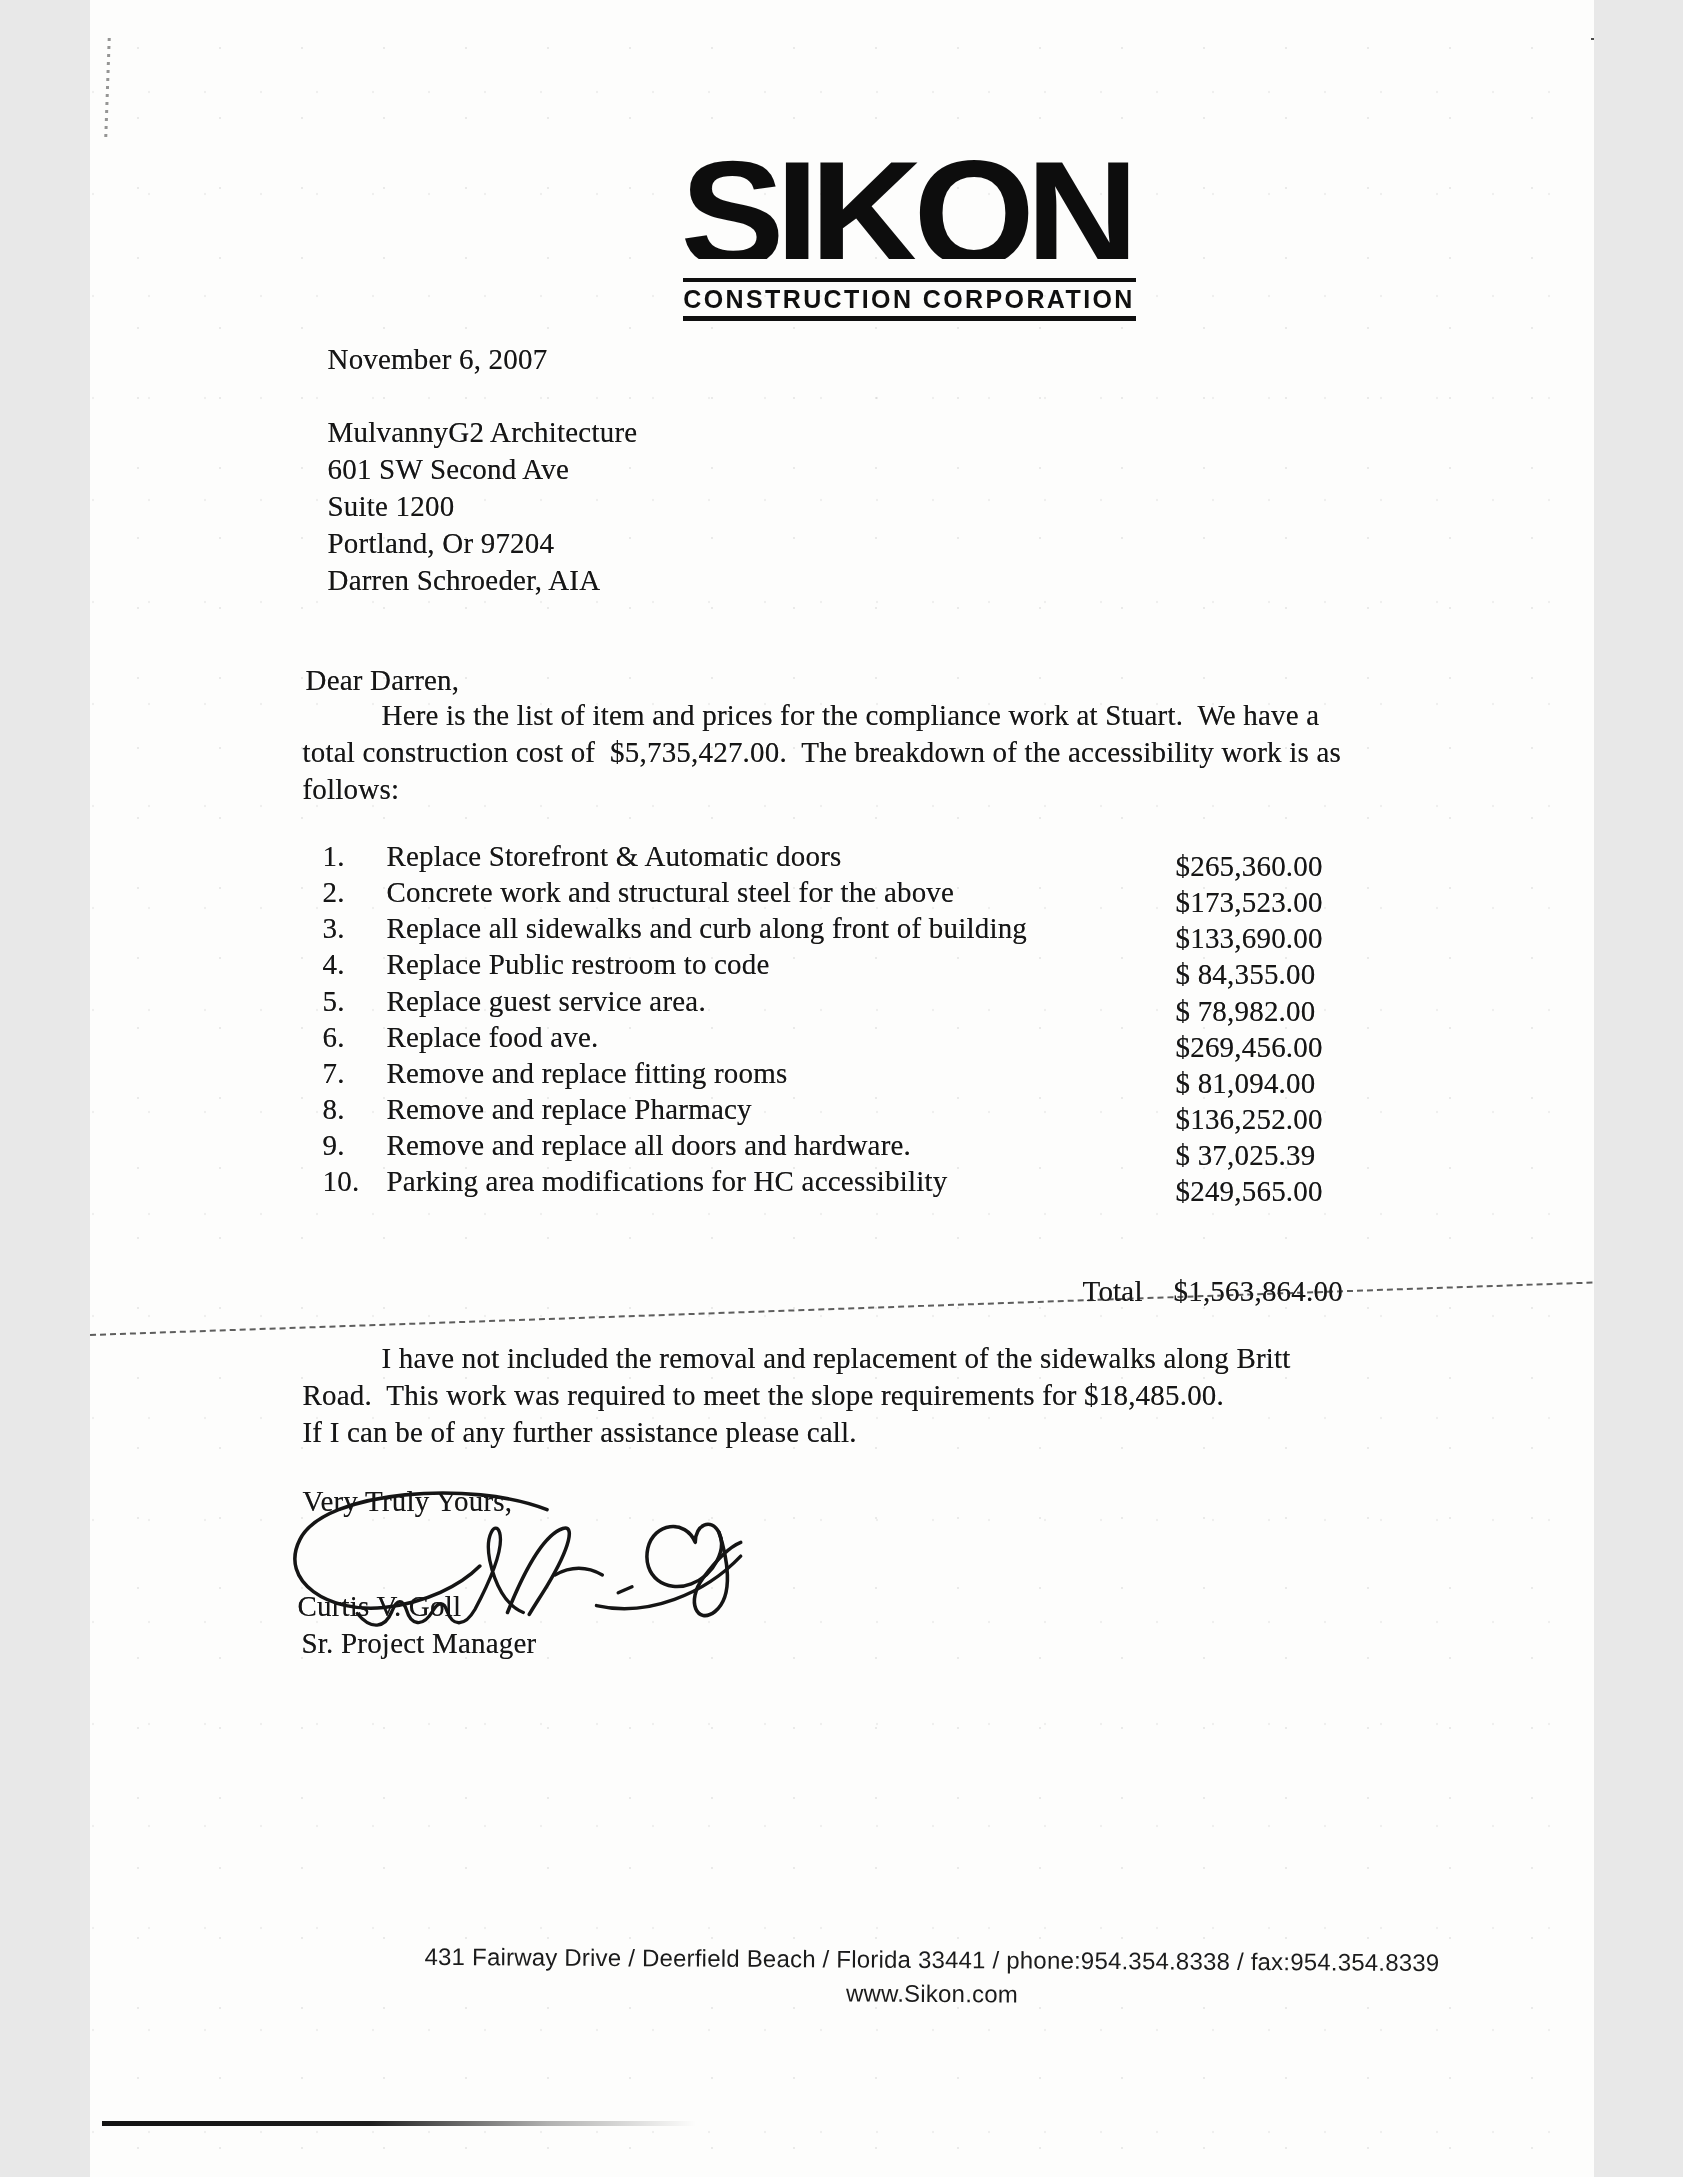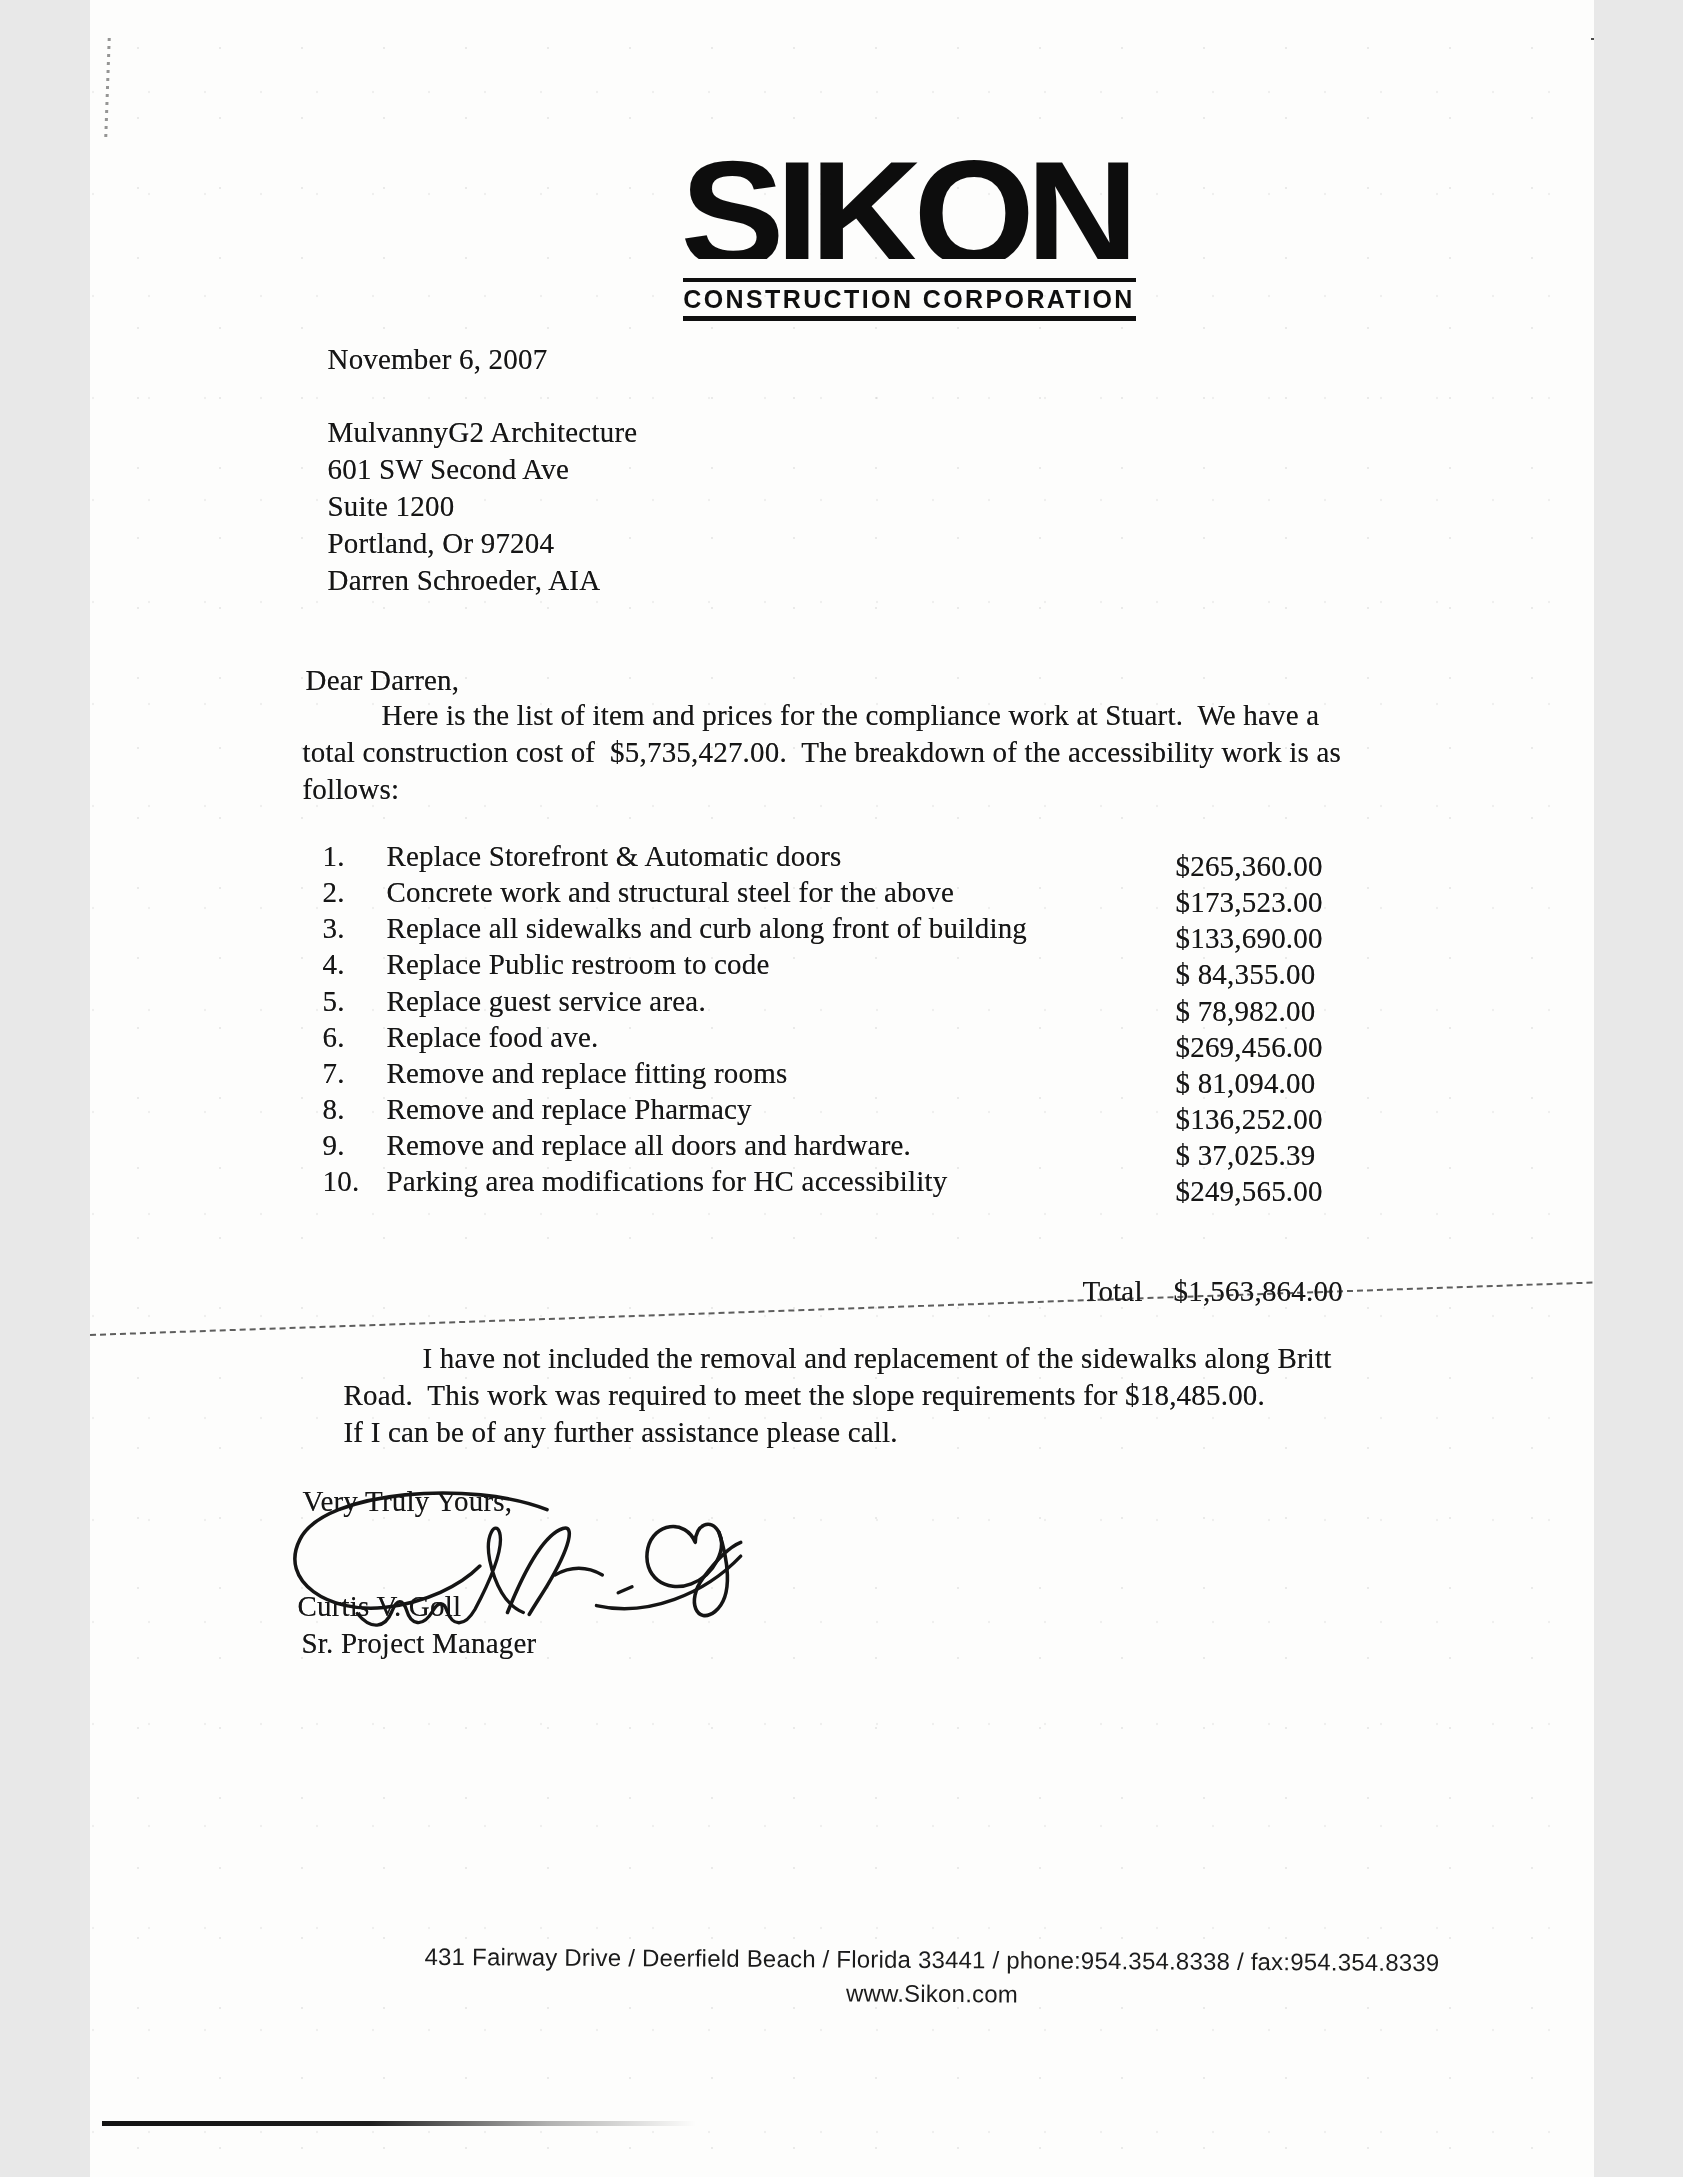--- a/index.html
+++ b/index.html
@@ -161,21 +161,21 @@
         <span class="item-desc">Parking area modifications for HC accessibility</span>
         <span class="item-price">$249,565.00</span>
       </div>
     </div>
 
   <div class="abs t total-label">Total</div>
   <div class="abs t total-amount">$1,563,864.00</div>
 
   <div class="abs divider-dash"></div>
 
-  <div class="abs t" style="left:213px;top:1340px;margin-left:41px;">
+  <div class="abs t" style="left:213px;top:1340px;">
     <div class="pline indent">I have not included the removal and replacement of the sidewalks along Britt</div>
     <div class="pline">Road.  This work was required to meet the slope requirements for $18,485.00.</div>
     <div class="pline">If I can be of any further assistance please call.</div>
   </div>
 
   <div class="abs t" style="left:213px;top:1483px;">Very Truly Yours,</div>
   <svg class="abs sig" width="475" height="168" viewBox="0 0 480 170" fill="none" stroke="#151515" stroke-linecap="round" stroke-linejoin="round">
     <path stroke-width="3.6" d="M 280 25 C 205 -5 55 5 30 55 C 8 98 60 130 115 124 C 158 119 192 102 212 82"></path>
     <path stroke-width="3.4" d="M 88 130 C 102 147 116 145 123 128 C 128 115 134 115 138 127 C 142 141 154 145 164 128 C 170 117 176 118 179 128 C 184 142 196 145 207 126 C 225 92 236 62 232 48 C 228 36 217 50 222 76 C 227 100 238 122 256 129"></path>
     <path stroke-width="3.6" d="M 240 129 C 258 84 278 50 296 44 C 308 40 304 62 280 102 C 272 115 266 124 262 131"></path>

